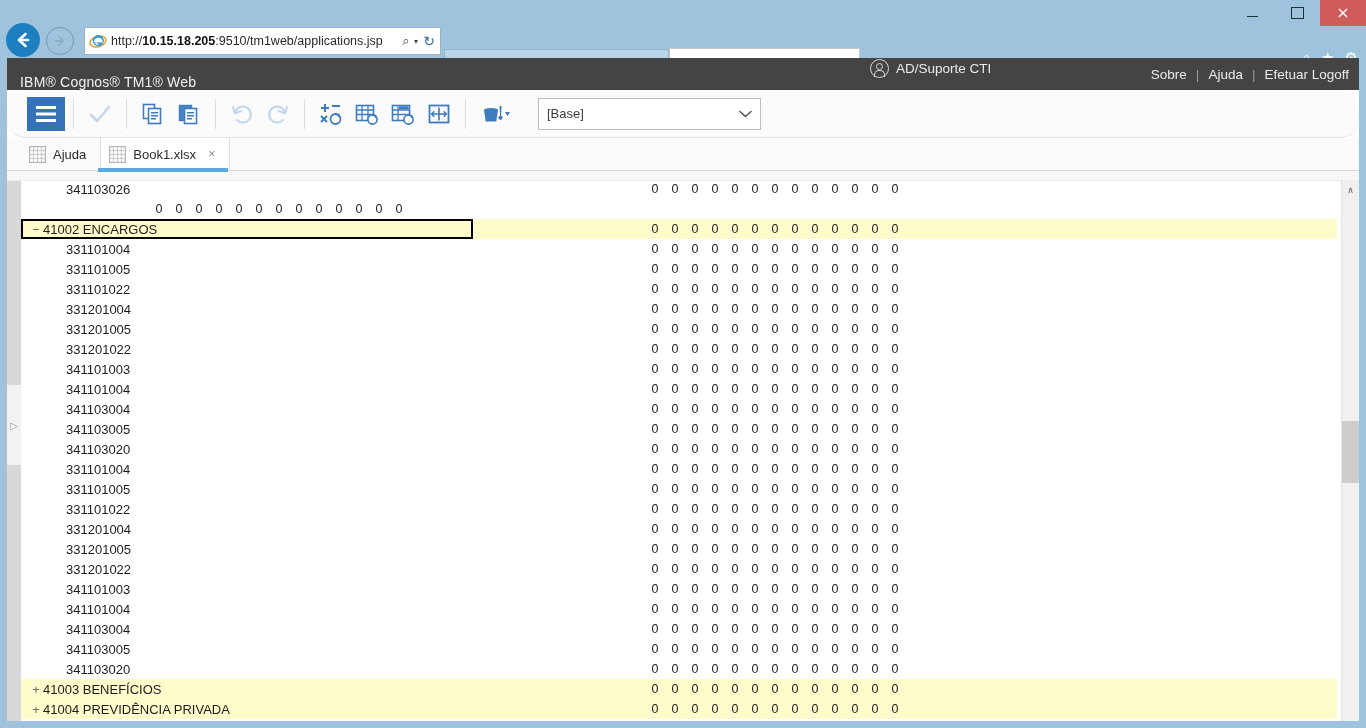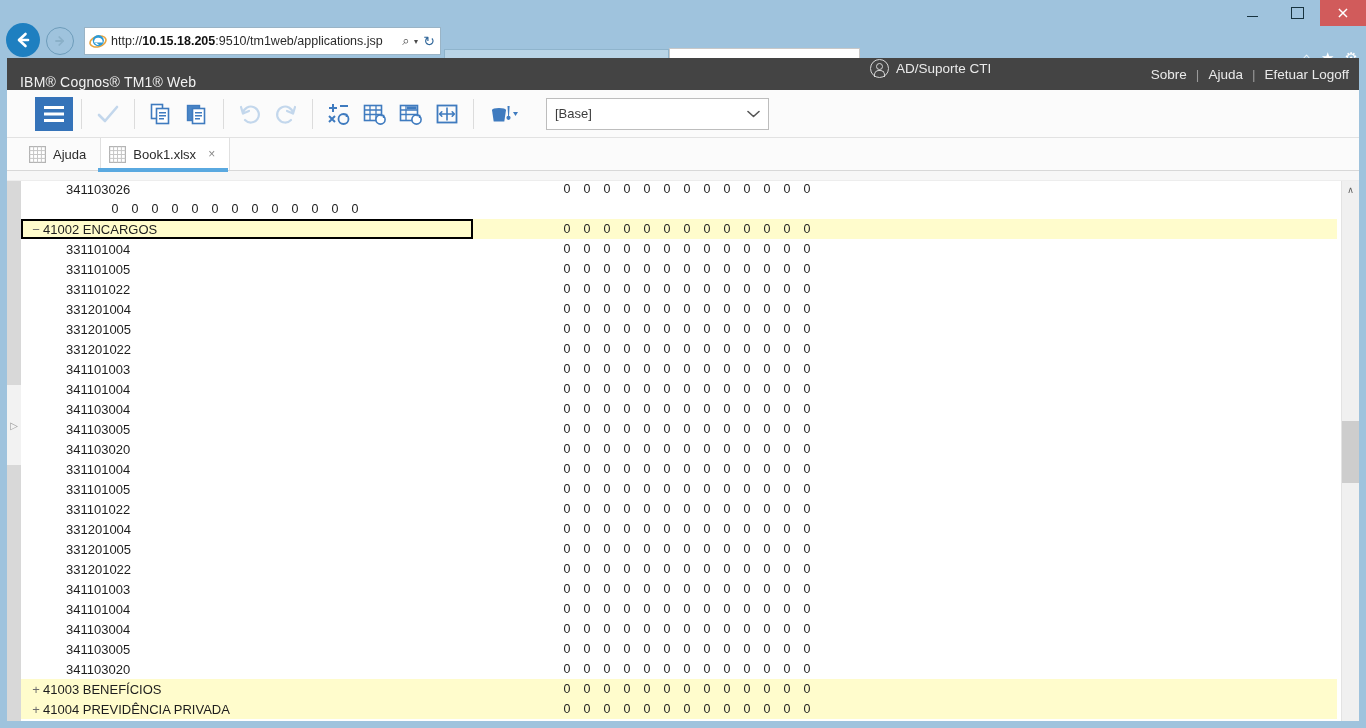--- a/index.html
+++ b/index.html
@@ -50,41 +50,41 @@
   .tm1-header{height:32px;background:#444444;display:flex;align-items:flex-end;position:relative;}
   .tm1-title{color:#f2f2f2;font-size:14px;margin-left:13px;letter-spacing:.2px;}
   .tm1-user{position:absolute;left:863px;top:0;height:20px;display:flex;align-items:center;color:#eaeaea;font-size:13.5px;}
   .tm1-user .usericon{width:17px;height:17px;border:1.3px solid #d6d6d6;border-radius:50%;margin-right:7px;position:relative;}
   .tm1-user .usericon:before{content:"";position:absolute;left:5px;top:3px;width:5px;height:5px;border:1.3px solid #d6d6d6;border-radius:50%;}
   .tm1-user .usericon:after{content:"";position:absolute;left:3px;top:10px;width:9px;height:6px;border:1.3px solid #d6d6d6;border-bottom:none;border-radius:5px 5px 0 0;}
   .tm1-links{position:absolute;right:10px;top:0;height:32px;display:flex;align-items:center;color:#eaeaea;font-size:13.5px;}
   .tm1-links a{color:#eaeaea;text-decoration:none;}
   .tm1-links .sep{margin:0 9px;color:#9a9a9a;}
 
-  .toolbar{height:47px;background:#fbfbfb;border-bottom:1px solid #e2e2e2;display:flex;align-items:center;padding-left:28px;}
+  .toolbar{height:47px;background:#fbfbfb;border-bottom:1px solid #e2e2e2;display:flex;align-items:center;padding-left:20px;border-radius:19px;}
   .tb-div{width:1px;height:30px;background:#dcdcdc;margin:0 8px;}
   .tb-btn{width:36px;height:34px;display:flex;align-items:center;justify-content:center;}
   .tb-btn.menu{width:38px;height:34px;background:#3573b9;}
   .tb-sel{margin-left:18px;width:205px;height:30px;background:#fff;border:1px solid #bdbdbd;display:flex;align-items:center;padding:0 8px;font-size:13px;color:#3c3c3c;}
   .tb-sel .chev{margin-left:auto;font-size:11px;color:#555;}
 
   .sheettabs{height:32px;background:#fbfbfb;border-bottom:1px solid #d8d8d8;display:flex;align-items:stretch;padding-left:14px;}
   .stab{display:flex;align-items:center;padding:0 14px 0 8px;font-size:13px;color:#2b2b2b;position:relative;}
   .stab.active{background:#fff;border-left:1px solid #e0e0e0;border-right:1px solid #e0e0e0;}
   .stab .grid-ico{width:17px;height:17px;margin-right:7px;flex:0 0 auto;}
   .stab .sclose{margin-left:12px;color:#8a8a8a;font-size:12px;}
 
   
   .gridwrap{position:relative;height:552px;background:#fff;}
   .gutter{position:absolute;left:0;top:0;width:14px;height:552px;background:#d8d8d8;}
   .splitter{position:absolute;left:0;top:204px;width:14px;height:80px;background:#f2f2f2;display:flex;align-items:center;justify-content:center;}
   .splitter .arrow{font-size:10px;color:#9a9a9a;}
 
   .rows{position:absolute;left:14px;top:0;right:22px;top:0;height:552px;overflow:hidden;}
-  .row{height:20px;display:flex;align-items:flex-start;position:relative;font-size:13px;color:#1d1d1d;background:#fff;}
+  .row{height:20px;display:flex;align-items:flex-start;position:relative;font-size:13px;color:#1d1d1d;background:#fff;gap:44px;}
   .row.hl{background:#fffccc;}
   .row.sel{background:#fffccc;}
   .row .lbl{width:452px;height:20px;display:flex;align-items:center;box-sizing:border-box;flex:0 0 auto;}
   .row .tog{width:14px;text-align:center;color:#6c6c6c;font-size:13px;line-height:1;flex:0 0 auto;}
   .row .name{white-space:nowrap;}
   .row.lvl0 .lbl{padding-left:8px;}
   .row.lvl1 .lbl{padding-left:45px;}
   .row .cells{display:flex;flex:0 0 auto;height:20px;align-items:center;}
   .cell{width:20px;text-align:center;font-size:12.5px;color:#1d1d1d;flex:0 0 auto;}
   .row .pad{width:84px;flex:0 0 auto;height:20px;}

